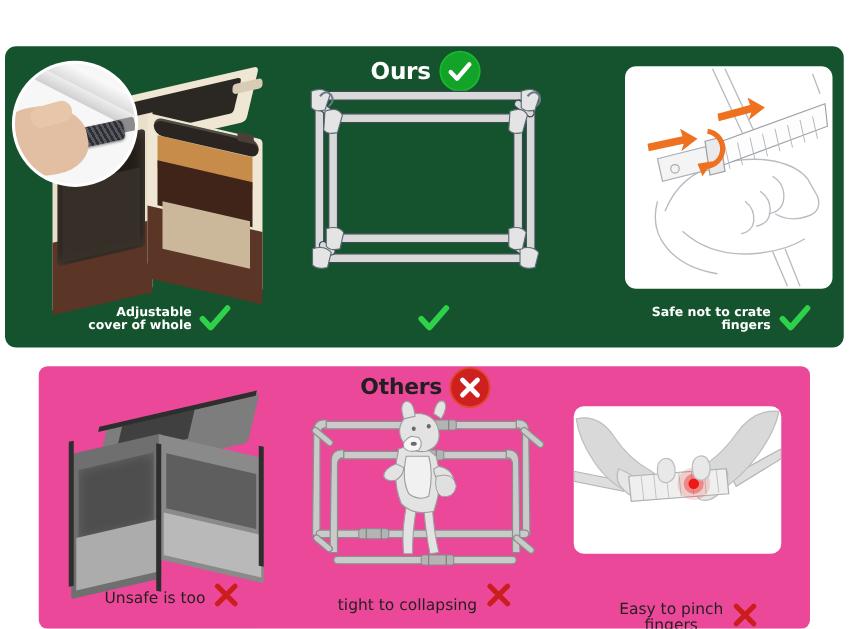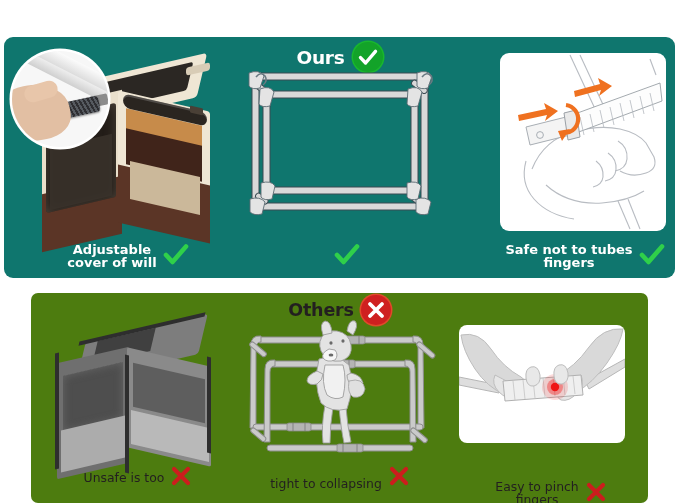--- a/index.html
+++ b/index.html
@@ -16,34 +16,34 @@
     position:absolute; left:0; top:1px; width:679px;
     text-align:center;
     font-size:21.5px; font-weight:bold; letter-spacing:-0.2px;
     color:#26596b;
     font-family:"DejaVu Sans", sans-serif;
   }
 
   
   .ours-panel{
     position:absolute; left:4px; top:37px; width:671px; height:241px;
-    background:#0f766e; border-radius:9px;
+    background:#14532d; border-radius:9px;
   }
   .ours-heading{
     position:absolute; left:0; top:4px; width:671px; height:32px;
     display:flex; align-items:center; justify-content:center; gap:8px;
   }
   .ours-heading .label{
     font-size:18.5px; font-weight:bold; color:#ffffff;
     font-family:"DejaVu Sans", sans-serif; letter-spacing:-0.2px;
   }
   
   .others-panel{
     position:absolute; left:31px; top:293px; width:617px; height:210px;
-    background:#4d7c0f; border-radius:7px;
+    background:#ec4899; border-radius:7px;
   }
   .others-heading{
     position:absolute; left:0; top:2px; width:617px; height:30px;
     display:flex; align-items:center; justify-content:center; gap:7px;
   }
   .others-heading .label{
     font-size:17.5px; font-weight:bold; color:#231f20;
     font-family:"DejaVu Sans", sans-serif; letter-spacing:-0.2px;
   }
 
@@ -60,21 +60,21 @@
   .cell{ position:absolute; }
 
   .caption{
     position:absolute; display:flex; align-items:center; justify-content:center;
     gap:6px; white-space:nowrap;
   }
   .caption .txt{
     font-family:"DejaVu Sans", sans-serif;
     font-weight:bold; line-height:1.02; text-align:center;
   }
-  .ours-caption .txt{ color:#ffffff; font-size:13px; }
+  .ours-caption .txt{ color:#ffffff; font-size:10px;text-align:right; }
   .others-caption .txt{ color:#231f20; font-size:12.4px; font-weight:normal; }
   .tick{ flex:0 0 auto; }
 
   
 
   
   .crate{ position:absolute; }
   .crate .top-panel{
     position:absolute; left:34px; top:6px; width:130px; height:42px;
     background:#efe6d4; transform:skewY(-13deg) skewX(-14deg);
@@ -263,21 +263,21 @@
         <div class="spiral-tip"></div>
         <div class="spiral"></div>
         <div class="hand"></div>
         <div class="thumb"></div>
       </div>
     </div>
 
     <div class="caption ours-caption" style="left:14px; top:202px; width:220px; height:34px;">
       <span class="txt">
         <span>Adjustable</span><br>
-        <span>cover of will</span>
+        <span>cover of whole</span>
       </span>
       <span class="tick">
         <svg width="26" height="22" viewBox="0 0 26 22">
             <path d="M3 12 L9.5 19 L23 3.5" fill="none" stroke="#2fd04a" stroke-width="4.6" stroke-linecap="round" stroke-linejoin="round"></path>
           </svg>
       </span>
     </div>
 
     <div class="cell" style="left:232px; top:22px; width:210px; height:182px;">
       <svg class="frame-svg" width="210" height="182" viewBox="0 0 210 182">
@@ -380,21 +380,21 @@
           <path d="M66 52 a13 13 0 1 1 -4 28"></path>
         </g>
         <g fill="#ef7120">
           <path d="M58 78 L70 76 L62 88 Z"></path>
         </g>
       </svg>
     </div>
 
     <div class="caption ours-caption" style="left:492px; top:202px; width:178px; height:34px;">
       <span class="txt">
-        <span>Safe not to tubes</span><br>
+        <span>Safe not to crate</span><br>
         <span>fingers</span>
       </span>
       <span class="tick">
         <svg width="26" height="22" viewBox="0 0 26 22">
             <path d="M3 12 L9.5 19 L23 3.5" fill="none" stroke="#2fd04a" stroke-width="4.6" stroke-linecap="round" stroke-linejoin="round"></path>
           </svg>
       </span>
     </div>
   </div>
 

